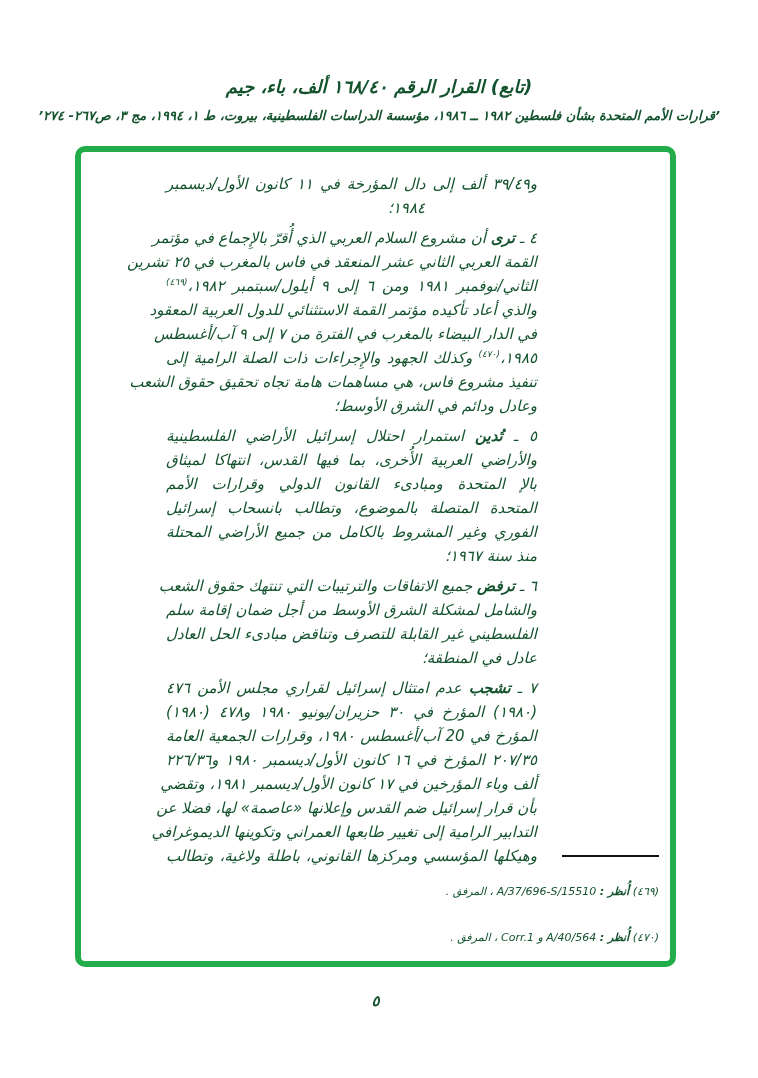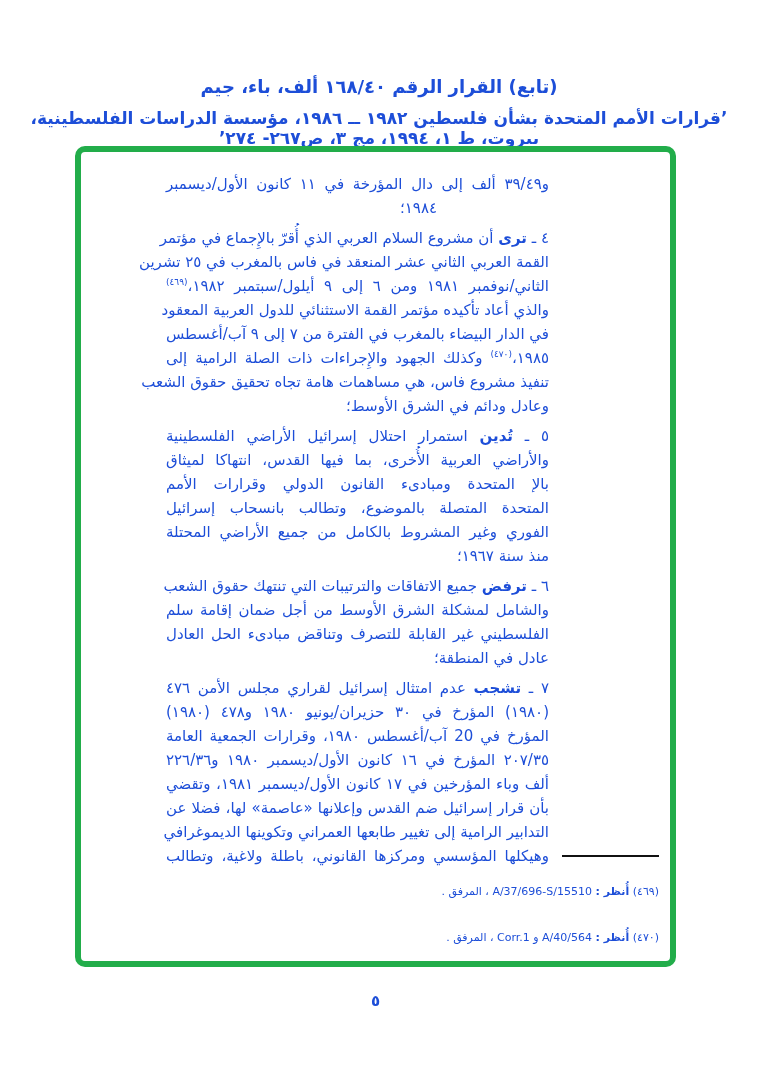--- a/index.html
+++ b/index.html
@@ -6,29 +6,29 @@
   .page{
     position:relative;width:758px;height:1078px;background:#ffffff;
     font-family:"DejaVu Sans",sans-serif;color:#111;overflow:hidden;
   }
   .doc-title{
     position:absolute;top:76px;left:0;width:758px;text-align:center;
     direction:rtl;font-size:18px;font-weight:bold;letter-spacing:0;
   }
   .doc-subtitle{
     position:absolute;top:108px;left:0;width:758px;text-align:center;
-    direction:rtl;font-size:17px;font-weight:bold;
+    direction:rtl;font-size:13px;font-weight:bold;
   }
   .frame{
     position:absolute;left:75px;top:146px;width:601px;height:821px;
     border:6px solid #22ad4a;border-radius:10px;box-sizing:border-box;
     background:#ffffff;
   }
   .doc-body{
-    position:absolute;top:0;right:0;left:0;
+    position:absolute;top:0;right:12px;left:0;
     padding:20px 121px 0 85px;direction:rtl;
   }
   .para{margin:0 0 0 0;}
   .para.spaced{margin-top:6px;}
   .line{
     font-size:15px;line-height:24px;white-space:nowrap;
     text-align:justify;text-align-last:justify;direction:rtl;
   }
   .line.end{text-align-last:right;}
   .line b{font-weight:bold;}
@@ -40,21 +40,21 @@
   .fn-line{font-size:11px;line-height:22px;white-space:nowrap;margin-top:24px;}
   .fn-line b{font-weight:bold;}
   .page-number{
     position:absolute;top:992px;left:75px;width:601px;text-align:center;
     font-size:15px;font-weight:bold;direction:rtl;
   }
 </style>
 </head>
 <body>
 
-<div class="page" style="color: #1d4ed8;">
+<div class="page" style="color: #14532d; font-style: italic;">
 
   <div class="doc-title">(تابع) القرار الرقم ١٦٨/٤٠ ألف، باء، جيم</div>
 
   <div class="doc-subtitle">’قرارات الأمم المتحدة بشأن فلسطين ١٩٨٢ ــ ١٩٨٦، مؤسسة الدراسات الفلسطينية، بيروت، ط ١، ١٩٩٤، مج ٣، ص٢٦٧- ٢٧٤’</div>
 
   <div class="frame" id="frame" style="border-color: rgb(34, 173, 74);">
     <div class="doc-body" id="doc-body">
         <div class="para">
           <div class="line">و٣٩/٤٩ ألف إلى دال المؤرخة في ١١ كانون الأول/ديسمبر</div>
           <div class="line end" style="padding-right: 112px;">١٩٨٤؛</div>

